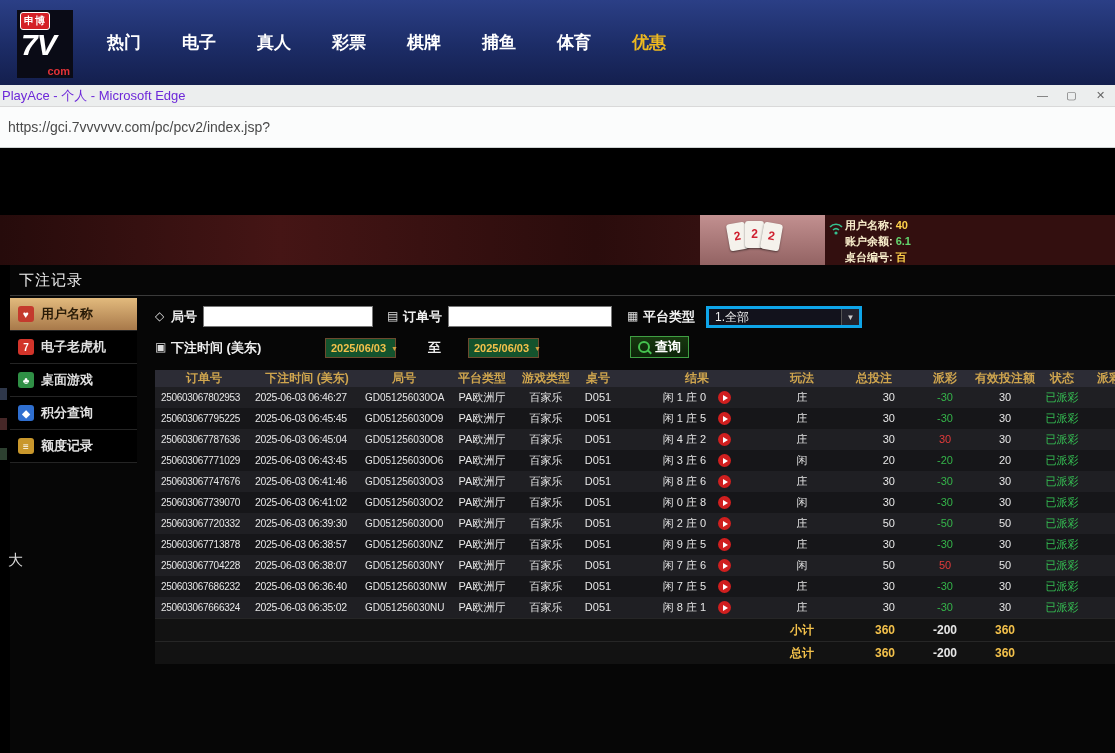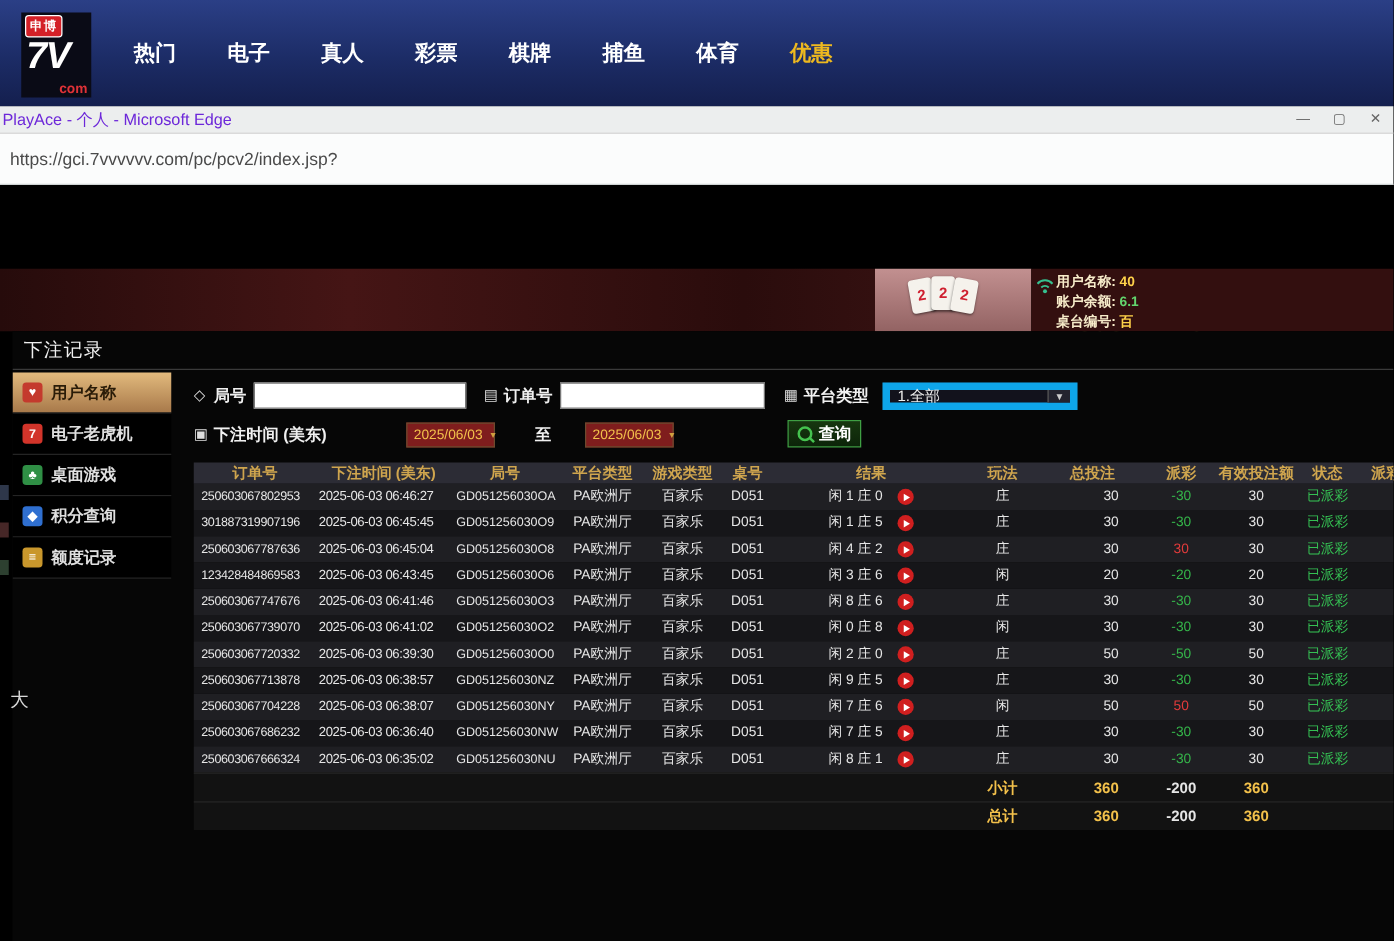--- a/index.html
+++ b/index.html
@@ -72,27 +72,27 @@
   .side-item.active{background:linear-gradient(180deg,#e2ba7d,#a8794a);color:#2a1c08;}
   .side-icon{width:16px;height:16px;border-radius:3px;display:flex;align-items:center;justify-content:center;
     font-size:10px;color:#fff;flex:0 0 16px;}
 
   
   .filters{position:absolute;left:137px;top:33px;width:968px;height:72px;}
   .f-icon{position:absolute;color:#ddd;font-size:12px;}
   .f-label{position:absolute;color:#f0f0f0;font-size:13px;font-weight:bold;white-space:nowrap;}
   .text-input{position:absolute;background:#fff;border:1px solid #777;height:21px;box-sizing:border-box;
     font-size:12px;padding:0 4px;color:#222;}
-  .select{position:absolute;background:#12121c;border:6px solid #0ea5e9;height:22px;box-sizing:border-box;
+  .select{position:absolute;background:#12121c;border:3px solid #0ea5e9;height:22px;box-sizing:border-box;
     color:#eee;font-size:12px;display:flex;align-items:center;justify-content:space-between;
     padding-left:6px;cursor:pointer;}
   .arrow-box{width:17px;height:100%;background:#23232e;border-left:1px solid #555;display:flex;
     align-items:center;justify-content:center;font-size:8px;color:#ccc;}
-  .date-select{position:absolute;background:#7f1d1d;border:1px solid #6d4a2e;height:20px;box-sizing:border-box;
-    color:#f3c14b;font-size:11px;font-weight:normal;display:flex;align-items:center;gap:5px;
+  .date-select{position:absolute;background:#14532d;border:1px solid #6d4a2e;height:20px;box-sizing:border-box;
+    color:#f3c14b;font-size:11px;font-weight:bold;display:flex;align-items:center;gap:5px;
     padding:0 5px;cursor:pointer;text-align:right;}
   .date-arrow{font-size:7px;color:#d0a040;}
   .search-btn{position:absolute;border:1px solid #3f9f43;background:linear-gradient(180deg,#17370f,#0c2409);
     height:22px;box-sizing:border-box;display:flex;align-items:center;gap:5px;padding:0 7px;
     color:#fff;font-size:13px;font-weight:bold;cursor:pointer;}
   .mag{width:8px;height:8px;border:2px solid #45c24f;border-radius:50%;position:relative;flex:0 0 auto;}
   .mag::after{content:"";position:absolute;width:5px;height:2px;background:#45c24f;
     transform:rotate(45deg);right:-4px;bottom:-2px;}
 
   
@@ -278,21 +278,21 @@
                 <span class="play-icon"></span>
               </div>
               <div class="c-play">庄</div>
               <div class="c-bet">30</div>
               <div class="c-payout neg">-30</div>
               <div class="c-valid">30</div>
               <div class="c-status">已派彩</div>
               <div class="c-paytime"></div>
             </div>
             <div class="t-row odd">
-              <div class="c-order">301887319907196</div>
+              <div class="c-order">250603067795225</div>
               <div class="c-time">2025-06-03 06:45:45</div>
               <div class="c-round">GD051256030O9</div>
               <div class="c-platform">PA欧洲厅</div>
               <div class="c-game">百家乐</div>
               <div class="c-table">D051</div>
               <div class="c-result">
                 <span>闲 1 庄 5</span>
                 <span class="play-icon"></span>
               </div>
               <div class="c-play">庄</div>
@@ -314,21 +314,21 @@
                 <span class="play-icon"></span>
               </div>
               <div class="c-play">庄</div>
               <div class="c-bet">30</div>
               <div class="c-payout pos">30</div>
               <div class="c-valid">30</div>
               <div class="c-status">已派彩</div>
               <div class="c-paytime"></div>
             </div>
             <div class="t-row odd">
-              <div class="c-order">123428484869583</div>
+              <div class="c-order">250603067771029</div>
               <div class="c-time">2025-06-03 06:43:45</div>
               <div class="c-round">GD051256030O6</div>
               <div class="c-platform">PA欧洲厅</div>
               <div class="c-game">百家乐</div>
               <div class="c-table">D051</div>
               <div class="c-result">
                 <span>闲 3 庄 6</span>
                 <span class="play-icon"></span>
               </div>
               <div class="c-play">闲</div>

